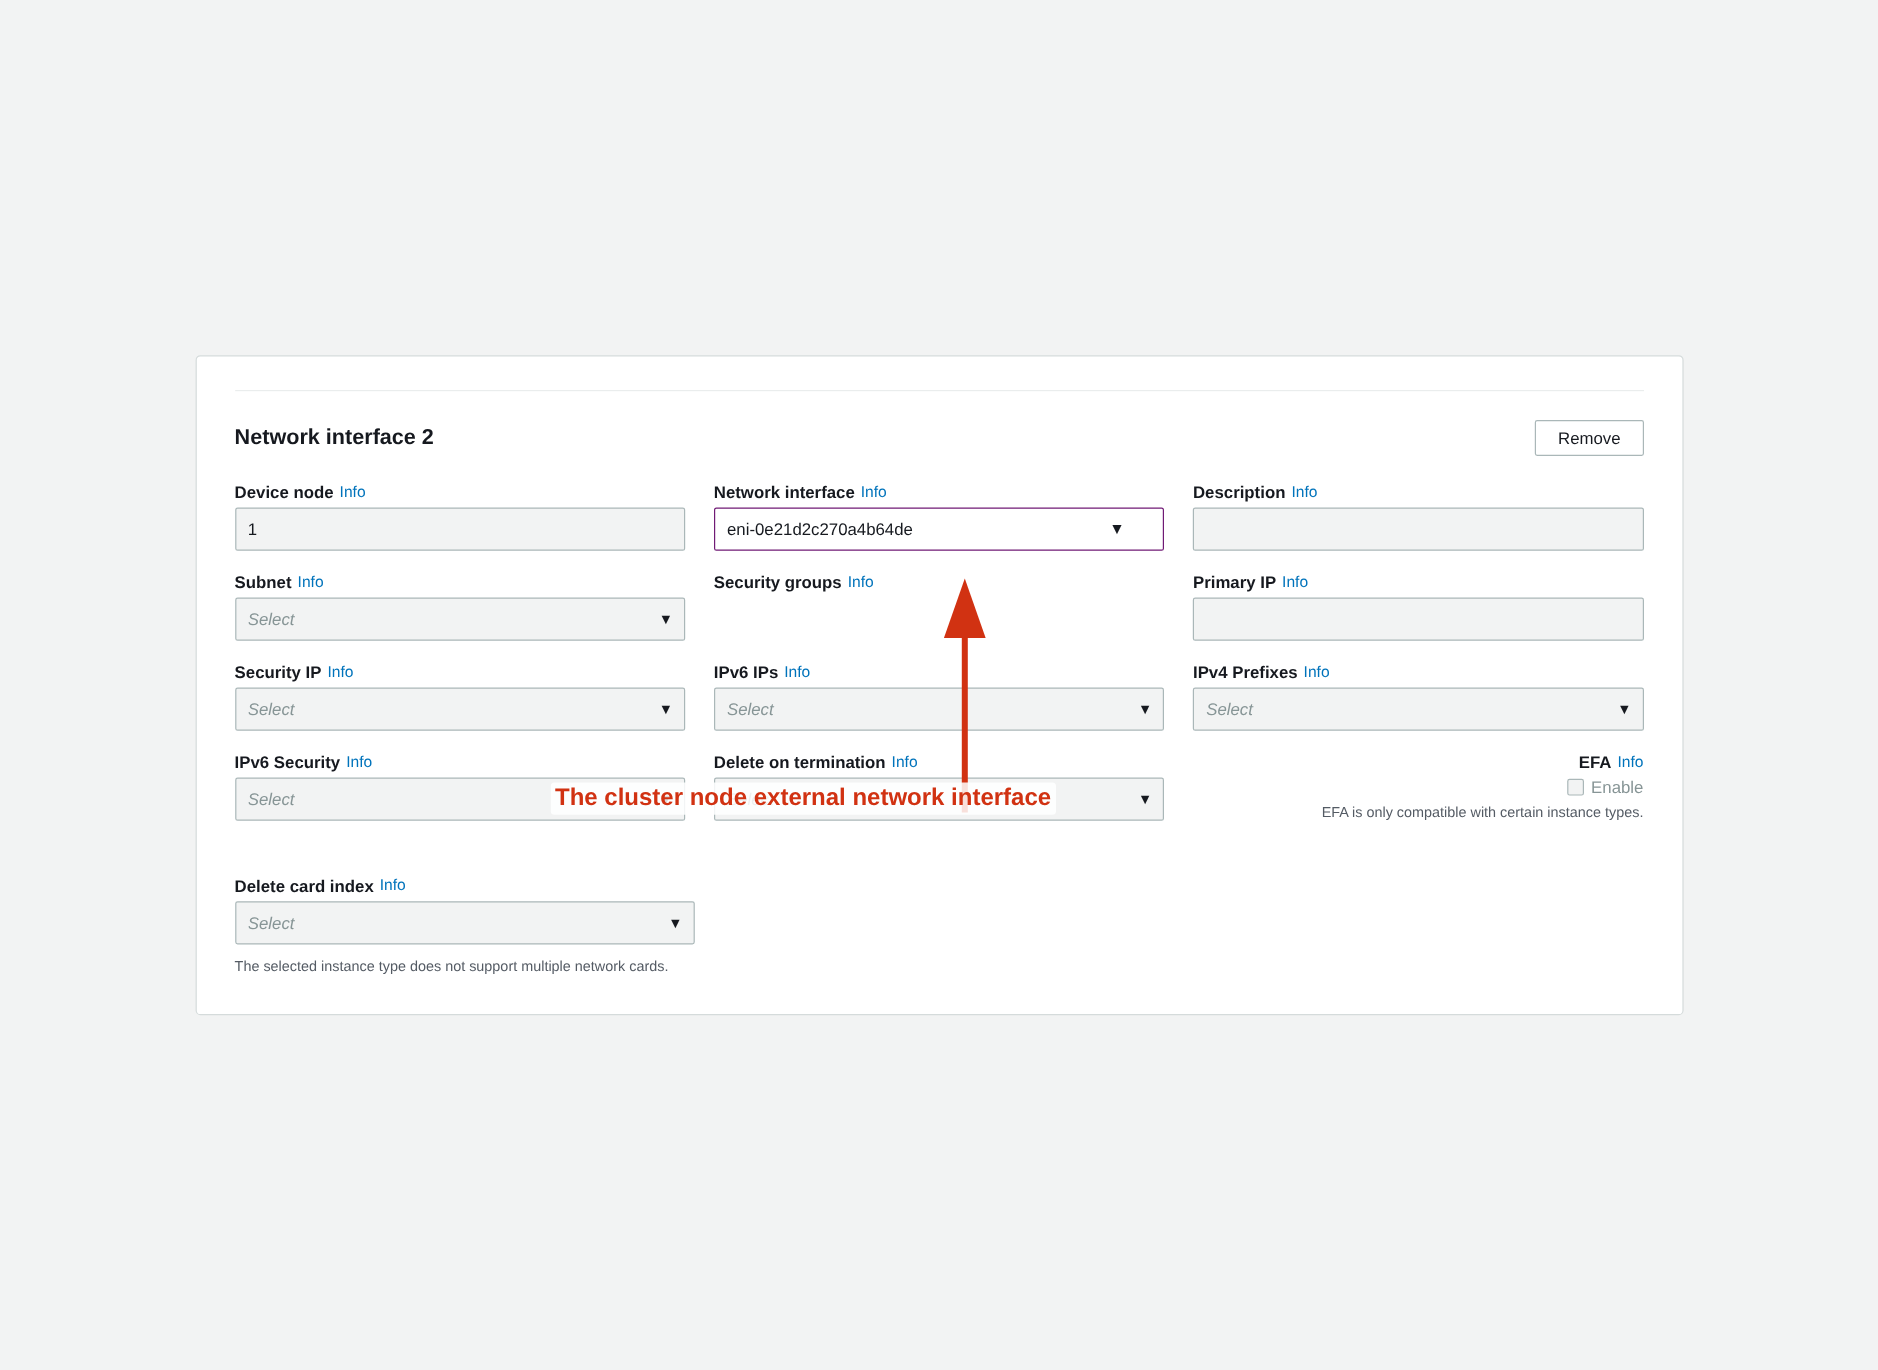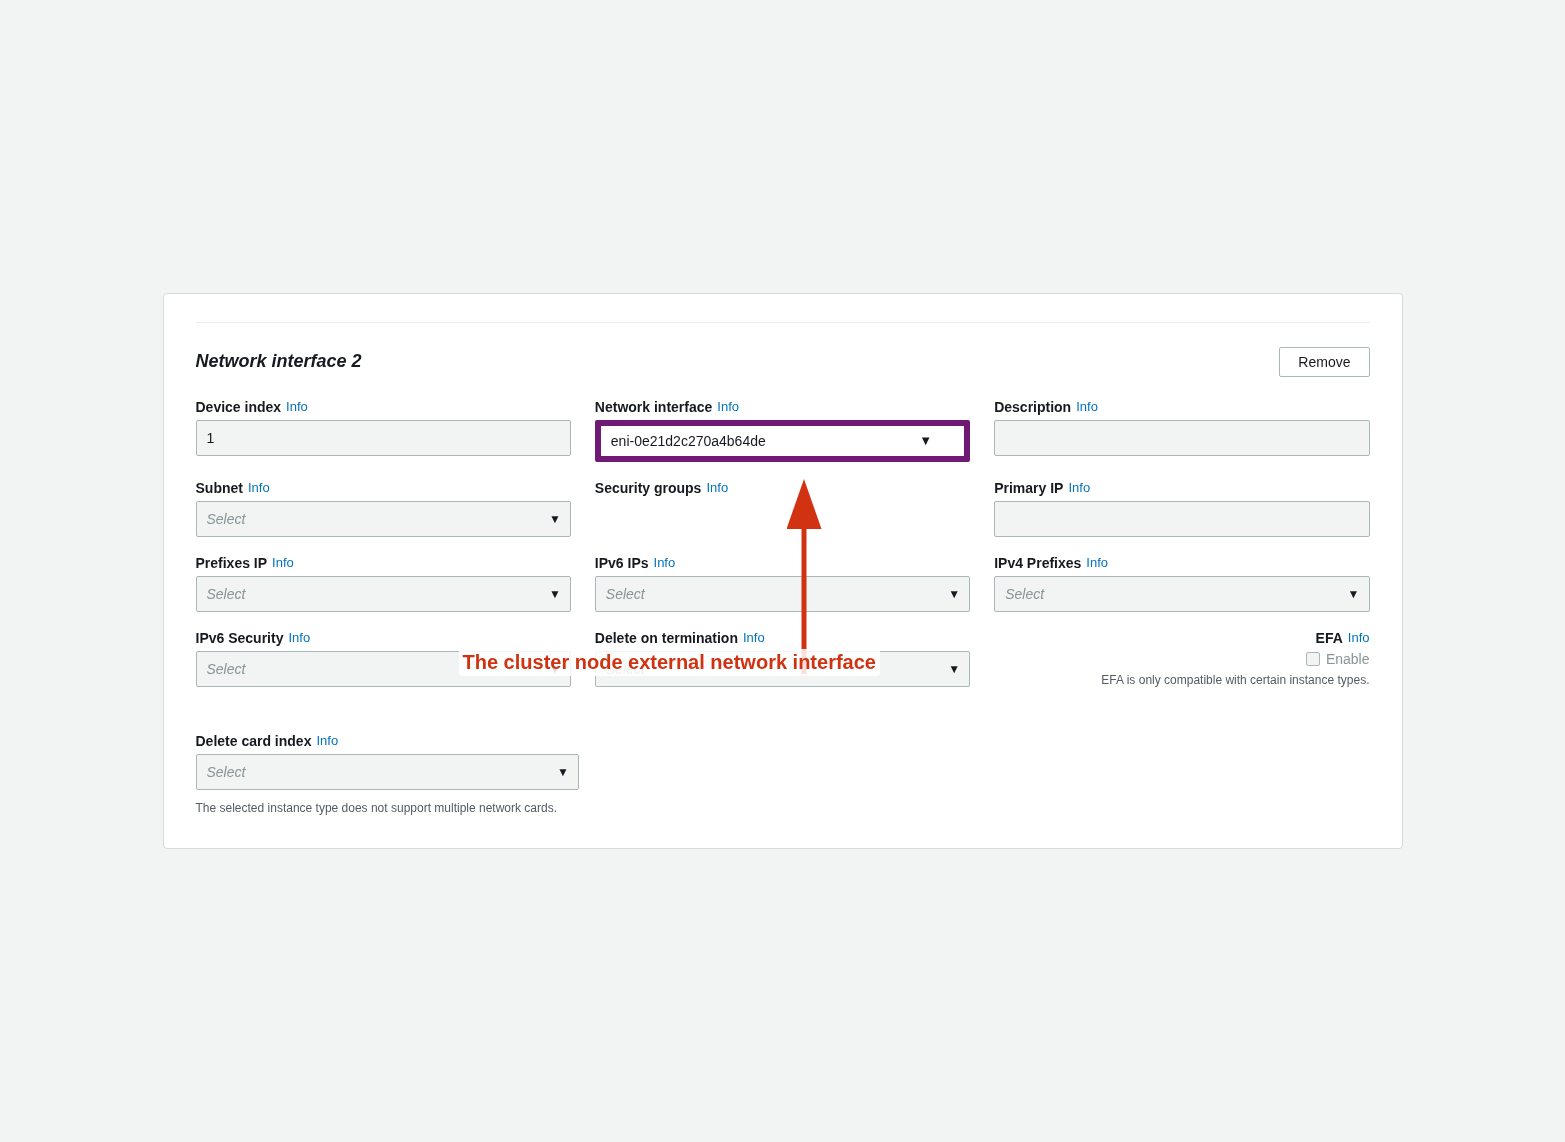--- a/index.html
+++ b/index.html
@@ -24,21 +24,20 @@
     .card-header {
       display: flex;
       justify-content: space-between;
       align-items: center;
       margin-bottom: 22px;
     }
     .card-title {
       font-size: 18px;
       font-weight: 700;
       color: #16191f;
-      font-style: italic;
     }
     .remove-btn {
       border: 1px solid #aab7b8;
       background: #fff;
       color: #16191f;
       font-size: 14px;
       font-weight: 400;
       padding: 6px 18px;
       border-radius: 2px;
       cursor: pointer;
@@ -109,21 +108,21 @@
       top: 50%;
       transform: translateY(-50%);
       pointer-events: none;
       color: #16191f;
       font-size: 12px;
     }
 
     
     .network-interface-field .field-input-ni {
       background: #fff;
-      border: 6px solid #701a75;
+      border: 1px solid #701a75;
       border-radius: 2px;
       padding: 7px 32px 7px 10px;
       font-size: 14px;
       color: #16191f;
       min-height: 36px;
       display: flex;
       align-items: center;
       justify-content: space-between;
       position: relative;
     }
@@ -227,21 +226,21 @@
 
   <div class="card-header">
     <span class="card-title">Network interface 2</span>
     <button class="remove-btn">Remove</button>
   </div>
 
   <div class="form-grid">
 
     <div class="form-field">
       <div class="field-label">
-        <span>Device index</span>
+        <span>Device node</span>
         <a class="info-link">Info</a>
       </div>
       <div class="field-input">1</div>
     </div>
 
     <div class="form-field network-interface-field">
       <div class="field-label">
         <span>Network interface</span>
         <a class="info-link">Info</a>
       </div>
@@ -294,21 +293,21 @@
       <div class="field-input"></div>
     </div>
   </div>
 
   <div style="height:18px;"></div>
 
   <div class="form-grid">
 
     <div class="form-field">
       <div class="field-label">
-        <span>Prefixes IP</span>
+        <span>Security IP</span>
         <a class="info-link">Info</a>
       </div>
       <div class="select-wrapper">
         <select class="select-field placeholder">
           <option value="">Select</option>
         </select>
         <span class="chevron-icon">▼</span>
       </div>
     </div>
 

